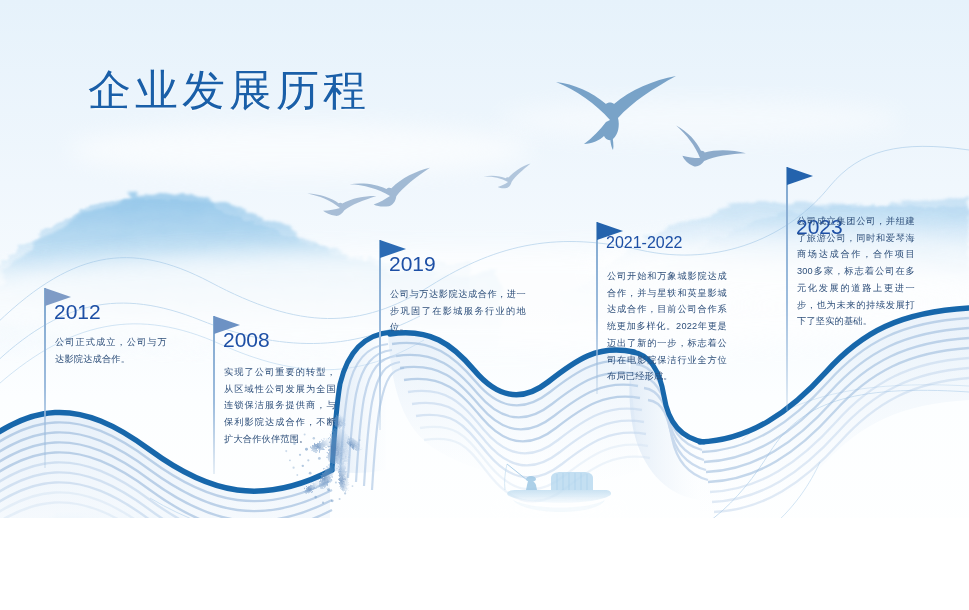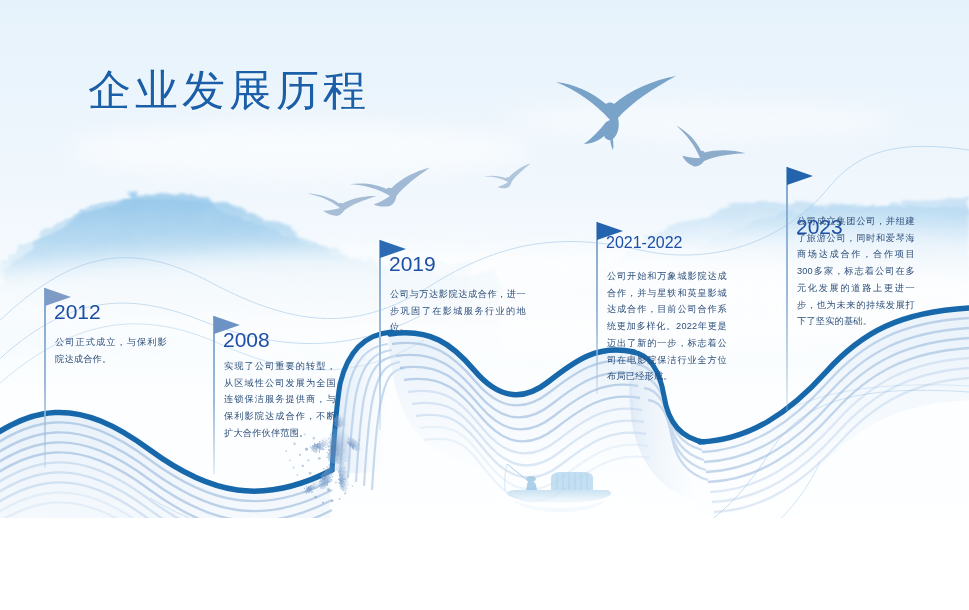--- a/index.html
+++ b/index.html
@@ -46,21 +46,21 @@
   #ms-2012{ left:44px;  top:288px; }
   #ms-2012 .pole{ height:180px; }
   #ms-2012 .flag{ border-top:9px solid transparent; border-bottom:9px solid transparent; border-left:26px solid #7e9bc6; }
   #ms-2012 .year{ left:10px; top:13px; font-size:21px; }
   #ms-2012 .desc{ left:11px; top:46px; width:112px; }
 
   #ms-2015{ left:213px; top:316px; }
   #ms-2015 .pole{ height:158px; }
   #ms-2015 .flag{ border-top:9px solid transparent; border-bottom:9px solid transparent; border-left:26px solid #6d92c4; }
   #ms-2015 .year{ left:10px; top:13px; font-size:21px; }
-  #ms-2015 .desc{ left:11px; top:42px; width:112px; }
+  #ms-2015 .desc{ left:11px; top:48px; width:112px; }
 
   #ms-2019{ left:379px; top:240px; }
   #ms-2019 .pole{ height:190px; }
   #ms-2019 .flag{ border-top:9px solid transparent; border-bottom:9px solid transparent; border-left:26px solid #2c6bb4; }
   #ms-2019 .year{ left:10px; top:13px; font-size:21px; }
   #ms-2019 .desc{ left:11px; top:46px; width:136px; }
 
   #ms-2021{ left:596px; top:222px; }
   #ms-2021 .pole{ height:172px; }
   #ms-2021 .flag{ border-top:9px solid transparent; border-bottom:9px solid transparent; border-left:26px solid #2463ad; }
@@ -408,21 +408,21 @@
       <ellipse cx="54" cy="38" rx="64" ry="7" fill="#ffffff" opacity=".45" filter="url(#soft)"></ellipse>
     </g>
   </svg>
 
   <div id="title">企业发展历程</div>
 
   <div class="milestone" id="ms-2012">
     <div class="pole"></div>
     <div class="flag"></div>
     <div class="year">2012</div>
-    <div class="desc">公司正式成立，与保利影院达成合作。</div>
+    <div class="desc">公司正式成立，公司与万达影院达成合作。</div>
   </div>
 
   <div class="milestone" id="ms-2015">
     <div class="pole"></div>
     <div class="flag"></div>
     <div class="year">2008</div>
     <div class="desc">实现了公司重要的转型，从区域性公司发展为全国连锁保洁服务提供商，与保利影院达成合作，不断扩大合作伙伴范围。</div>
   </div>
 
   <div class="milestone" id="ms-2019">

